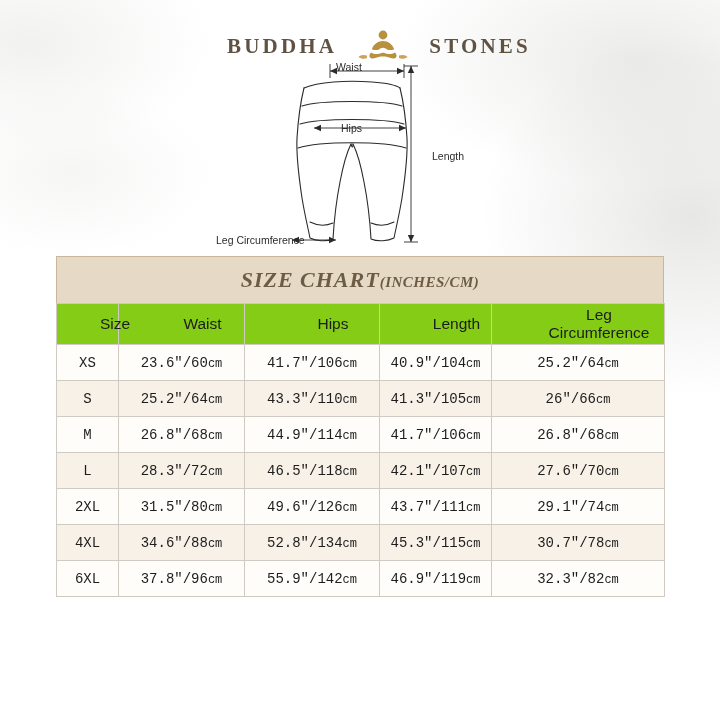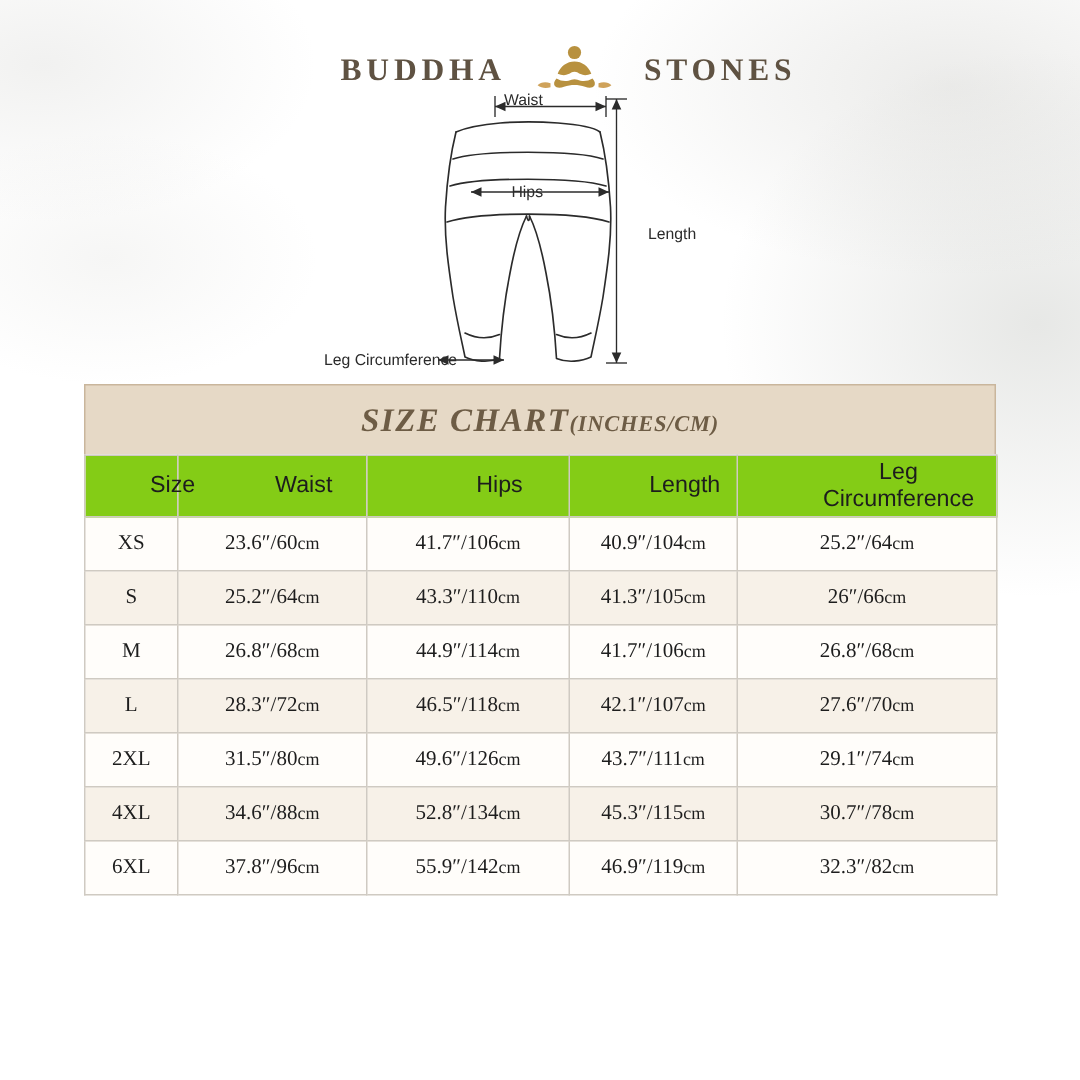--- a/index.html
+++ b/index.html
@@ -116,21 +116,21 @@
   table.size-table th {
     height: 38px;
     font-size: 15.5px;
     font-weight: 400;
     background: #84cc16;
     padding-left: 43px;
   }
   table.size-table td {
     height: 33px;
     font-size: 14px;
-    font-family: Liberation Serif, serif;
+    font-family: Liberation Mono, monospace;
   }
   table.size-table tbody tr:nth-child(even) td {
     background: #f7f1e8;
   }
   .col-size { width: 62px; }
   .col-waist { width: 126px; }
   .col-hips { width: 135px; }
   .col-length { width: 112px; }
   .col-leg { width: 173px; }
   td.size-cell {

